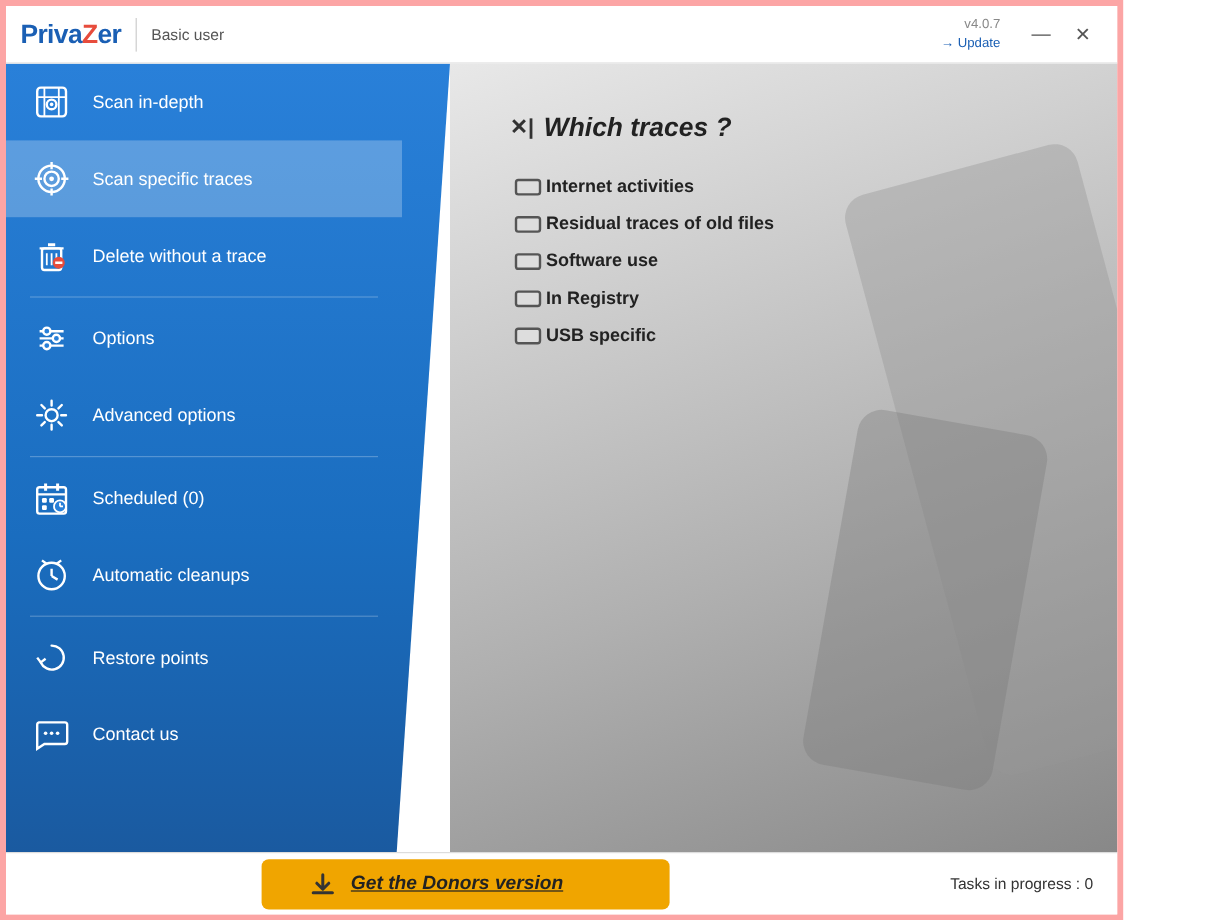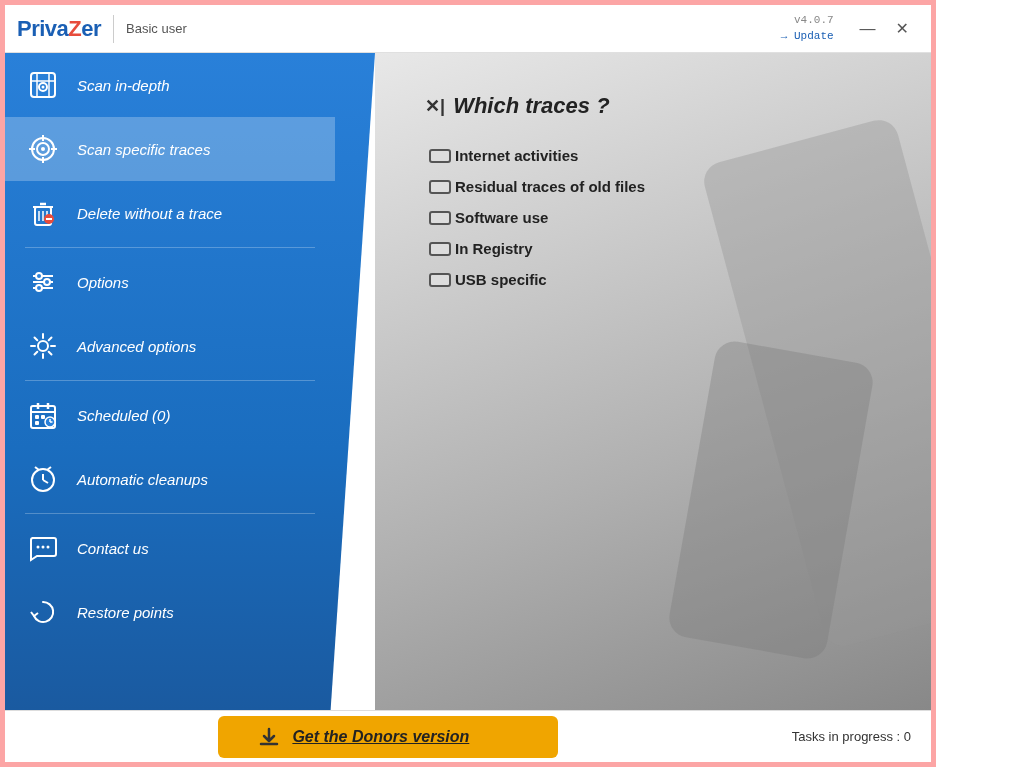--- a/index.html
+++ b/index.html
@@ -62,21 +62,20 @@
     .title-bar-spacer { flex: 1; }
 
     .version-info {
       display: flex;
       flex-direction: column;
       align-items: flex-end;
       margin-right: 16px;
       font-size: 11px;
       color: #888;
       line-height: 1.4;
-      font-family: Liberation Mono, monospace;
     }
 
     .update-link {
       color: #1a5fb4;
       font-size: 11px;
       cursor: pointer;
     }
 
     .win-btn {
       background: none;
@@ -110,21 +109,20 @@
       display: flex;
       align-items: center;
       gap: 16px;
       padding: 14px 20px 14px 20px;
       cursor: pointer;
       color: #fff;
       font-size: 15px;
       font-weight: 400;
       transition: background 0.15s;
       position: relative;
-      font-style: italic;
     }
 
     .sidebar-item.active {
       background: rgba(255,255,255,0.25);
     }
 
     .sidebar-icon {
       width: 36px;
       height: 36px;
       display: flex;
@@ -409,37 +407,37 @@
           </svg>
         </div>
         <span>Automatic cleanups</span>
       </div>
 
       <div class="sidebar-divider"></div>
 
       <div class="sidebar-item">
         <div class="sidebar-icon">
           <svg width="32" height="32" viewBox="0 0 32 32" fill="none">
+            <path d="M16 6 A10 10 0 1 1 7 20" stroke="white" stroke-width="2" fill="none" stroke-linecap="round"></path>
+            <polyline points="4,16 7,20 11,17" stroke="white" stroke-width="2" fill="none" stroke-linejoin="round"></polyline>
+          </svg>
+        </div>
+        <span>Restore points</span>
+      </div>
+
+      <div class="sidebar-item">
+        <div class="sidebar-icon">
+          <svg width="32" height="32" viewBox="0 0 32 32" fill="none">
             <path d="M5 6h22a2 2 0 0 1 2 2v14a2 2 0 0 1-2 2H10l-6 4V8a2 2 0 0 1 2-2z" stroke="white" stroke-width="2" fill="none"></path>
             <circle cx="11" cy="15" r="1.5" fill="white"></circle>
             <circle cx="16" cy="15" r="1.5" fill="white"></circle>
             <circle cx="21" cy="15" r="1.5" fill="white"></circle>
           </svg>
         </div>
         <span>Contact us</span>
-      </div>
-
-      <div class="sidebar-item">
-        <div class="sidebar-icon">
-          <svg width="32" height="32" viewBox="0 0 32 32" fill="none">
-            <path d="M16 6 A10 10 0 1 1 7 20" stroke="white" stroke-width="2" fill="none" stroke-linecap="round"></path>
-            <polyline points="4,16 7,20 11,17" stroke="white" stroke-width="2" fill="none" stroke-linejoin="round"></polyline>
-          </svg>
-        </div>
-        <span>Restore points</span>
       </div>
 
     </div>
 
     <div class="right-panel">
       <div class="bg-shape"></div>
       <div class="bg-shape2"></div>
 
       <div class="right-panel-inner">
         <div class="which-traces-header">

